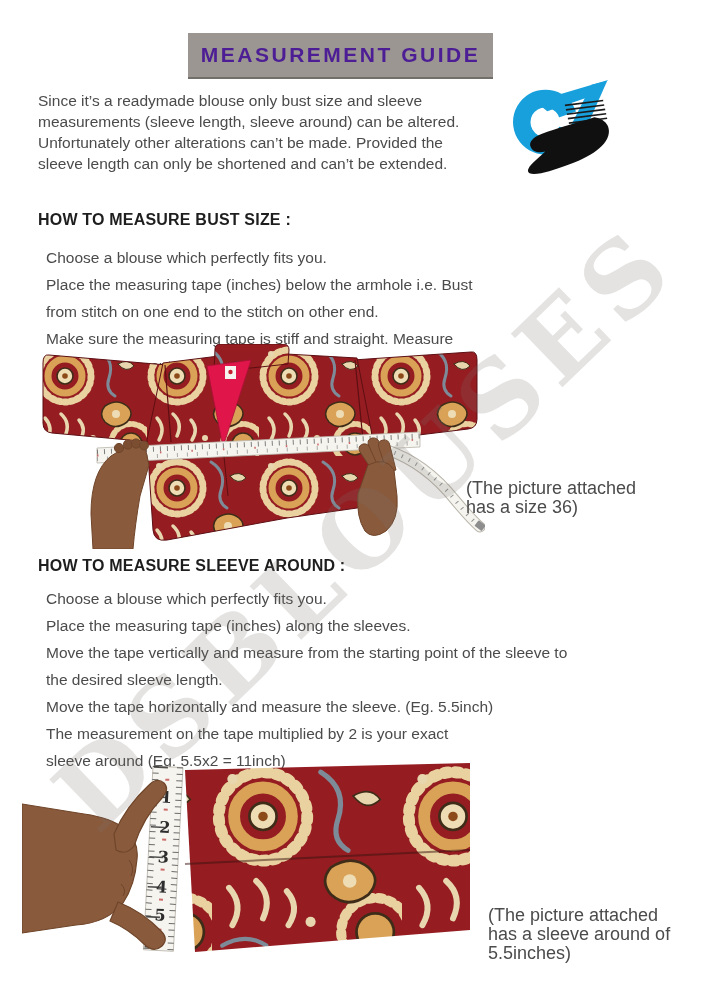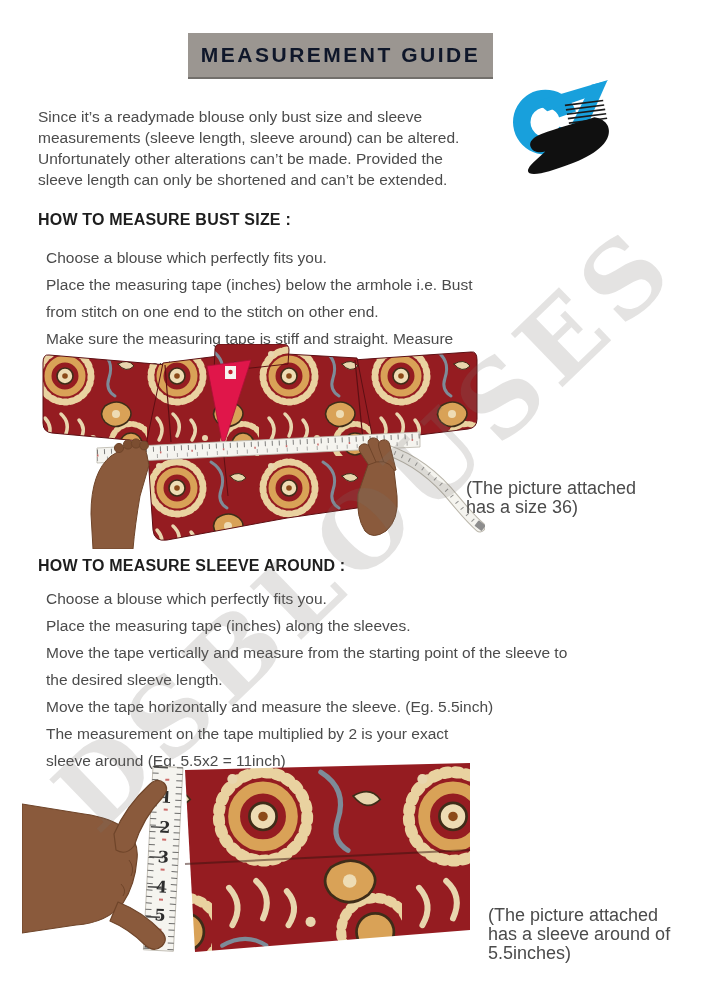--- a/index.html
+++ b/index.html
@@ -9,24 +9,24 @@
     font-family:"Liberation Sans","DejaVu Sans",sans-serif;
     color:#4b4b4b;
   }
   .banner{
     position:absolute;left:188px;top:33px;width:305px;height:44px;
     background:#9b9691;border-bottom:2px solid #726f6b;
     display:flex;align-items:center;justify-content:center;
   }
   .banner h1{
     margin:0;font-size:21px;font-weight:bold;letter-spacing:2.5px;
-    color:#0f172a;white-space:nowrap;
+    color:#4c1d95;white-space:nowrap;
   }
   .logo{position:absolute;left:505px;top:76px;width:112px;height:106px;}
-  .intro{position:absolute;left:38px;top:106px;width:470px;
+  .intro{position:absolute;left:38px;top:90px;width:470px;
     font-size:15.5px;line-height:21px;}
   .sec-heading{
     position:absolute;left:38px;margin:0;
     font-size:16px;font-weight:bold;letter-spacing:.2px;color:#1e1e1e;
     white-space:nowrap;
   }
   .h-bust{top:211px;}
   .h-sleeve{top:557px;}
   .steps{position:absolute;left:38px;font-size:15.5px;line-height:19px;}
   .steps-bust{top:240px;width:480px;}

